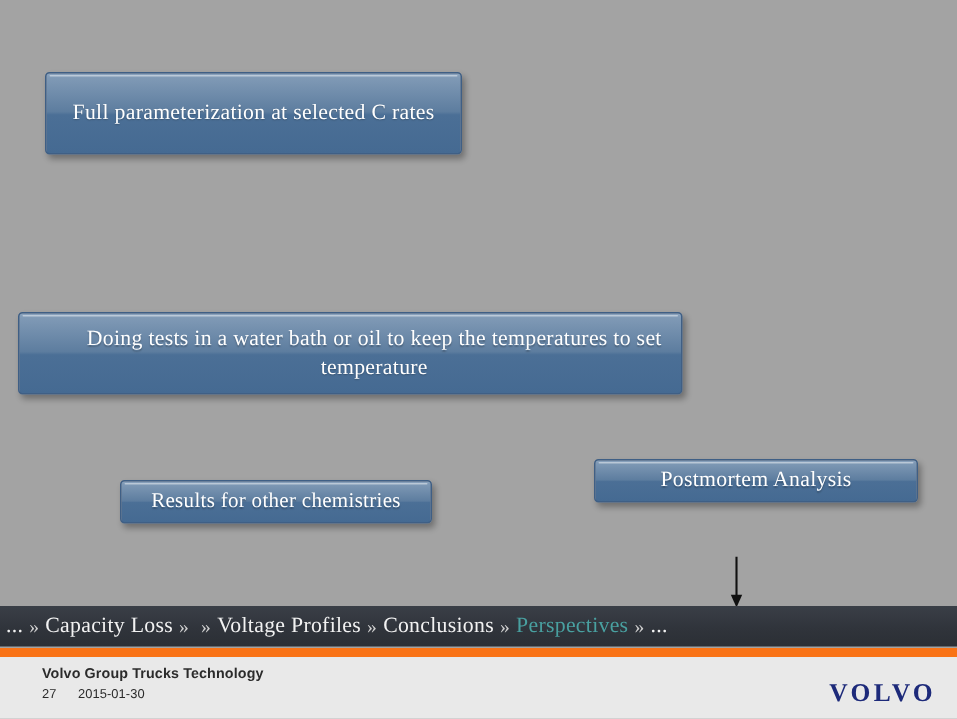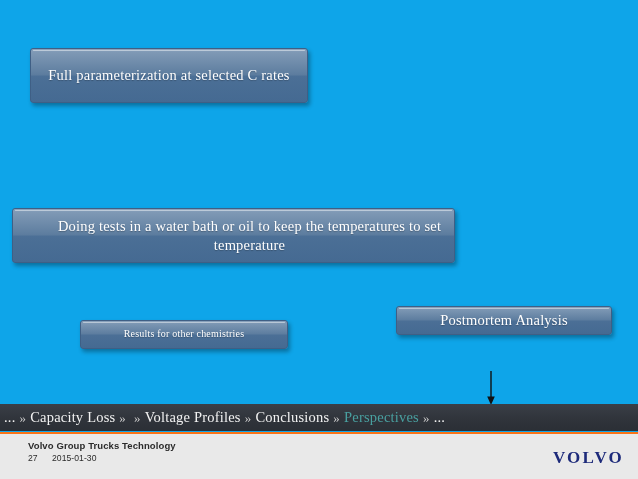--- a/index.html
+++ b/index.html
@@ -3,21 +3,21 @@
 <meta charset="utf-8">
 <style>
   html,body{margin:0;padding:0;}
   body{
     width:638px;height:479px;
     background:#ffffff;
     font-family:"Liberation Serif", serif;
     position:relative;
     overflow:hidden;
   }
-  .slide{position:absolute;inset:0;background:#0ea5e9;}
+  .slide{position:absolute;inset:0;background:#a3a3a3;}
 
   
   .box{
     position:absolute;
     box-sizing:border-box;
     border-radius:3px;
     border:1px solid #3f5f85;
     background:linear-gradient(to bottom,
         #8ba3bd 0%,
         #7f99b5 6%,
@@ -40,21 +40,21 @@
     position:absolute;
     left:2px;right:2px;top:1px;height:1px;
     background:rgba(255,255,255,0.45);
     border-radius:2px;
   }
   .box-txt{position:relative;display:block;}
 
   #box-full-param{left:30px;top:48px;width:278px;height:55px;font-size:14.5px;}
   #box-pack-level{left:371px;top:132px;width:208px;height:30px;font-size:14.5px;}
   #box-water-bath{left:12px;top:208px;width:443px;height:55px;font-size:14.5px;padding-left:40px;}
-  #box-other-chem{left:80px;top:320px;width:208px;height:29px;font-size:10px;}
+  #box-other-chem{left:80px;top:320px;width:208px;height:29px;font-size:14px;}
   #box-postmortem{left:396px;top:306px;width:216px;height:29px;font-size:14.5px;}
 
   
   .arrow{
     position:absolute;
     left:484px;top:371px;
     width:14px;height:35px;
   }
 
   
@@ -73,21 +73,21 @@
   }
   .crumb{color:#f2f2f2;}
   .crumb.active{color:#49a0a0;}
   .sep{color:#cfcfcf;margin:0 4px;font-size:13px;}
 
   
   .footer{
     position:absolute;
     left:0;right:0;top:432px;bottom:0;
     background:#e9e9e9;
-    border-top:2px solid #f97316;
+    border-top:6px solid #f97316;
   }
   .footer-text{
     position:absolute;
     left:28px;top:6px;
     font-family:"Liberation Sans", sans-serif;
     color:#2b2b2b;
   }
   .f-line1{font-size:9.5px;font-weight:bold;letter-spacing:.1px;line-height:12px;}
   .f-line2{font-size:8.6px;line-height:12px;letter-spacing:.05px;}
   .f-line3{font-size:8.6px;line-height:12px;letter-spacing:.05px;}

